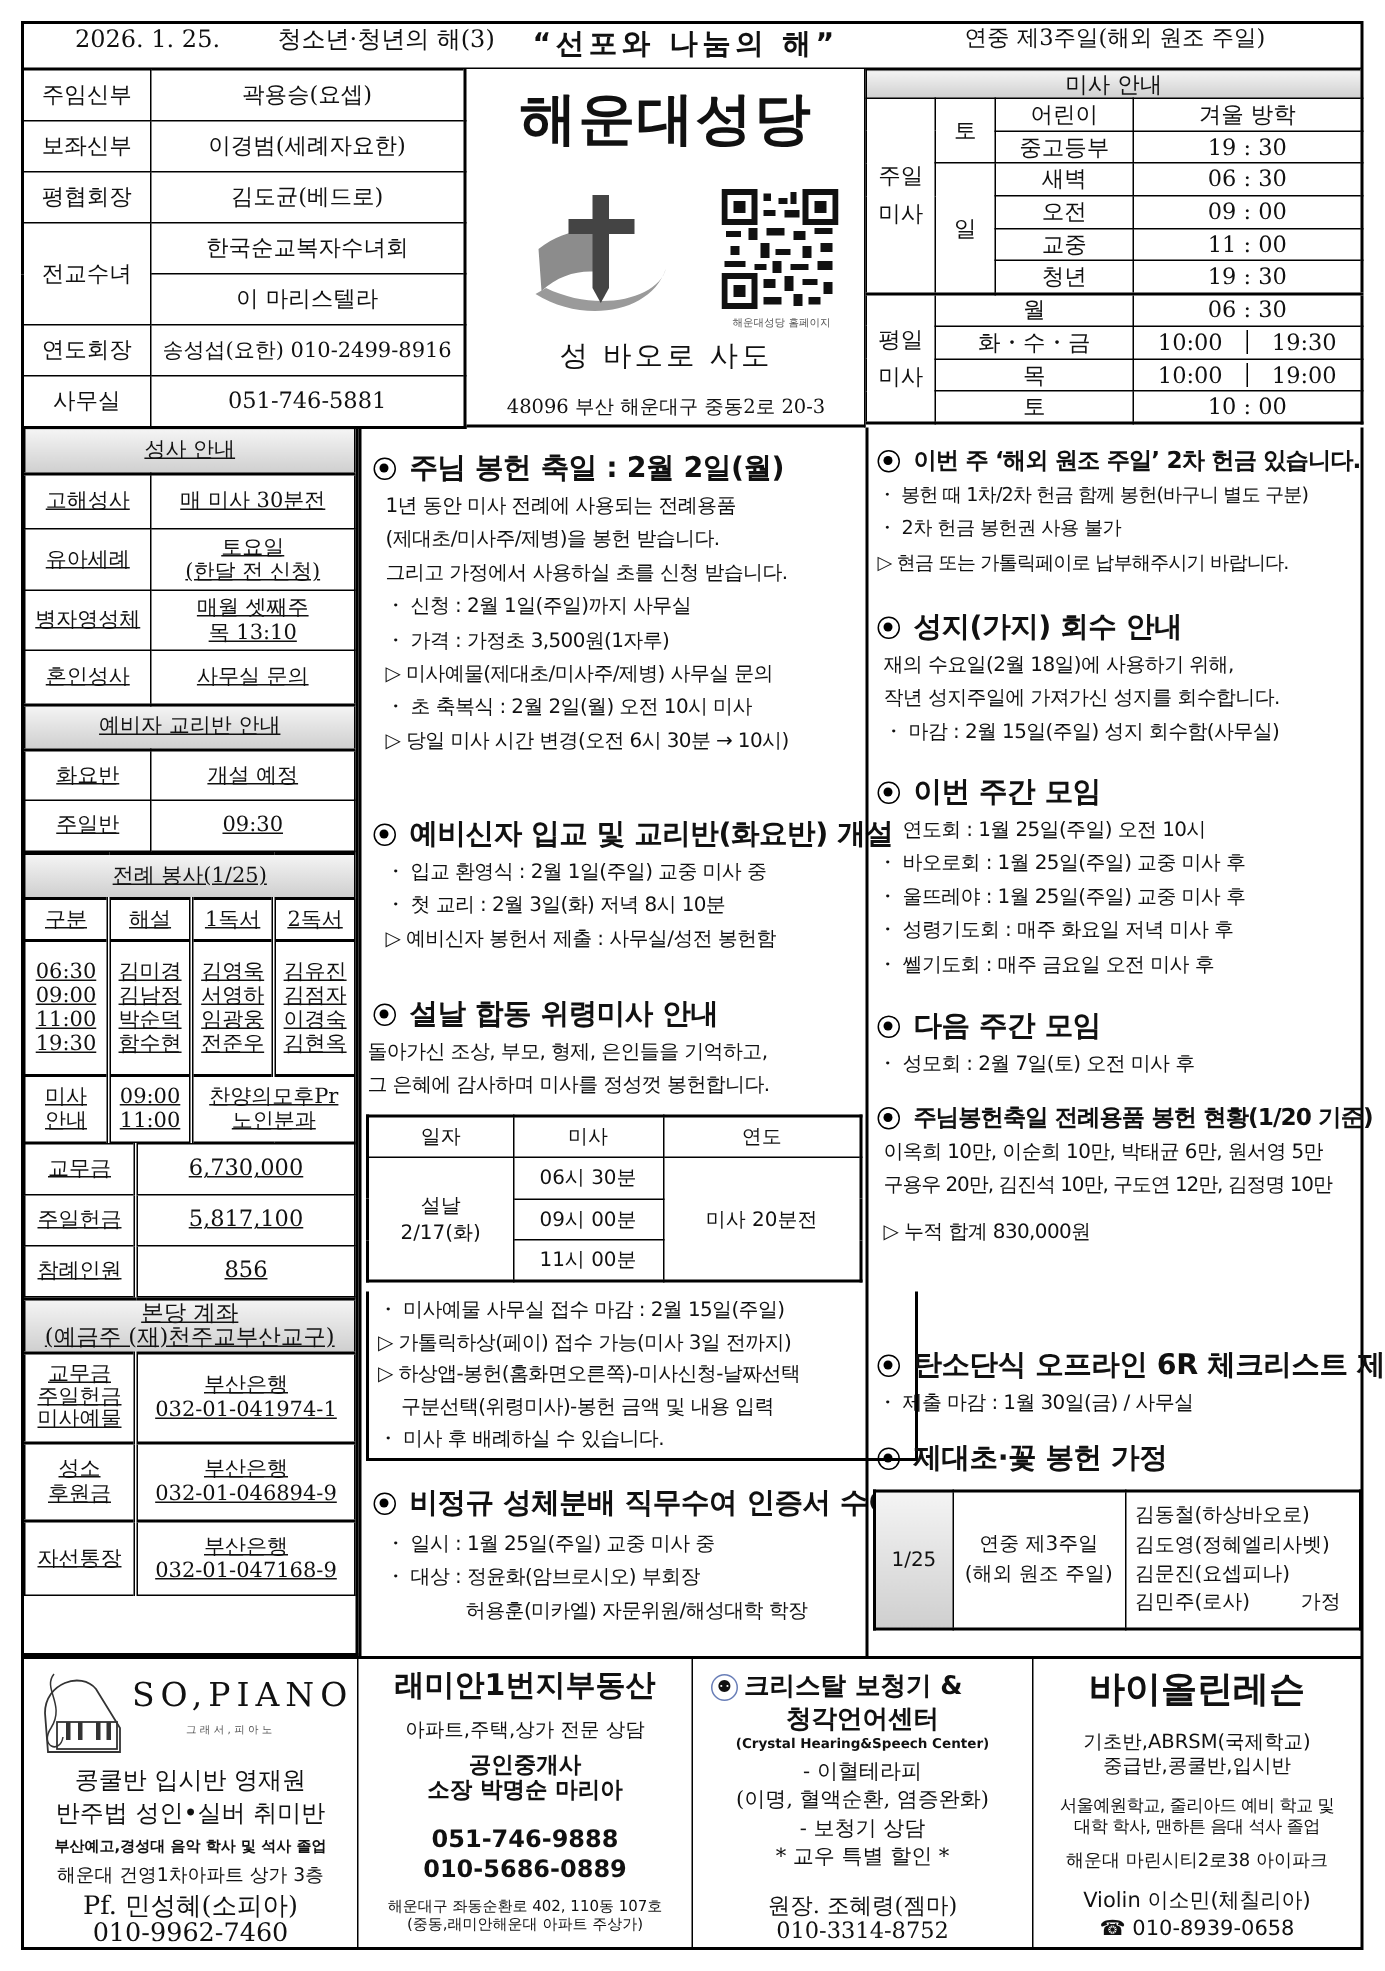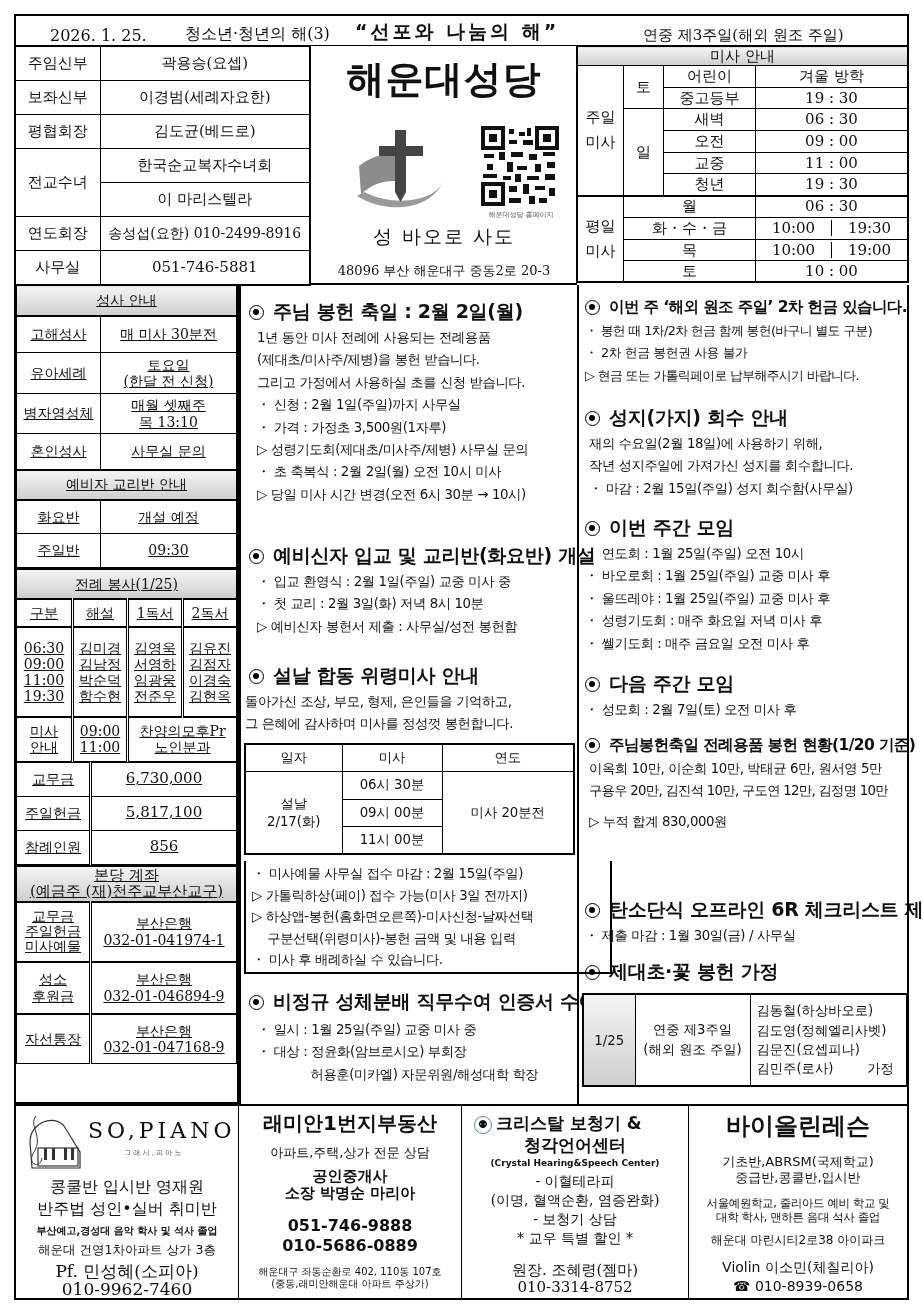--- a/index.html
+++ b/index.html
@@ -3,21 +3,21 @@
 <meta charset="utf-8">
 <style>
   * { box-sizing: border-box; margin: 0; padding: 0; }
   html, body { width: 923px; height: 1314px; background: #fff; overflow: hidden; }
   body { font-family: "DejaVu Serif", "Liberation Serif", serif; color: #111; position: relative; }
   .abs { position: absolute; }
   .grad { background: linear-gradient(#f4f4f4, #cfcfcf); }
   .sans { font-family: "DejaVu Sans", "Liberation Sans", sans-serif; }
 
   
-  #topbar { left: 14px; top: 14px; width: 895px; height: 32px; border: 2px solid #000; border-bottom: 1px solid #000; display: flex; align-items: flex-end; font-size: 16px; }
+  #topbar { left: 14px; top: 14px; width: 895px; height: 32px; border: 2px solid #000; border-bottom: 1px solid #000; display: flex; align-items: flex-start; font-size: 16px; }
   #topbar .date { margin-left: 34px; width: 135px; }
   #topbar .theme { width: 170px; }
   #topbar .motto { font-family: "DejaVu Sans", sans-serif; font-weight: bold; font-size: 19px; letter-spacing: 3px; width: 280px; }
   #topbar .week { font-size: 15px; margin-left: 8px; }
 
   
   table { border-collapse: collapse; }
   #staff { left: 14px; top: 46px; width: 297px; border: 2px solid #000; border-top: none; }
   #staff td { border: 1px solid #000; height: 34px; font-size: 15px; text-align: center; }
   #staff td.k { width: 85px; }
@@ -356,21 +356,21 @@
     <div class="h">
         <span class="bullet-ic"></span>
         <span>주님 봉헌 축일 : 2월 2일(월)</span>
       </div>
     <div style="padding-left:8px;margin-top:2px">
       <div class="ln">1년 동안 미사 전례에 사용되는 전례용품</div>
       <div class="ln">(제대초/미사주/제병)을 봉헌 받습니다.</div>
       <div class="ln">그리고 가정에서 사용하실 초를 신청 받습니다.</div>
       <div class="ln">・ 신청 : 2월 1일(주일)까지 사무실</div>
       <div class="ln">・ 가격 : 가정초 3,500원(1자루)</div>
-      <div class="ln">▷ 성령기도회(제대초/미사주/제병) 사무실 문의</div>
+      <div class="ln">▷ 미사예물(제대초/미사주/제병) 사무실 문의</div>
       <div class="ln">・ 초 축복식 : 2월 2일(월) 오전 10시 미사</div>
       <div class="ln">▷ 당일 미사 시간 변경(오전 6시 30분 → 10시)</div>
     </div>
   </div>
 
   <div class="blk" style="top:258px">
     <div class="h">
         <span class="bullet-ic"></span>
         <span>예비신자 입교 및 교리반(화요반) 개설</span>
       </div>

